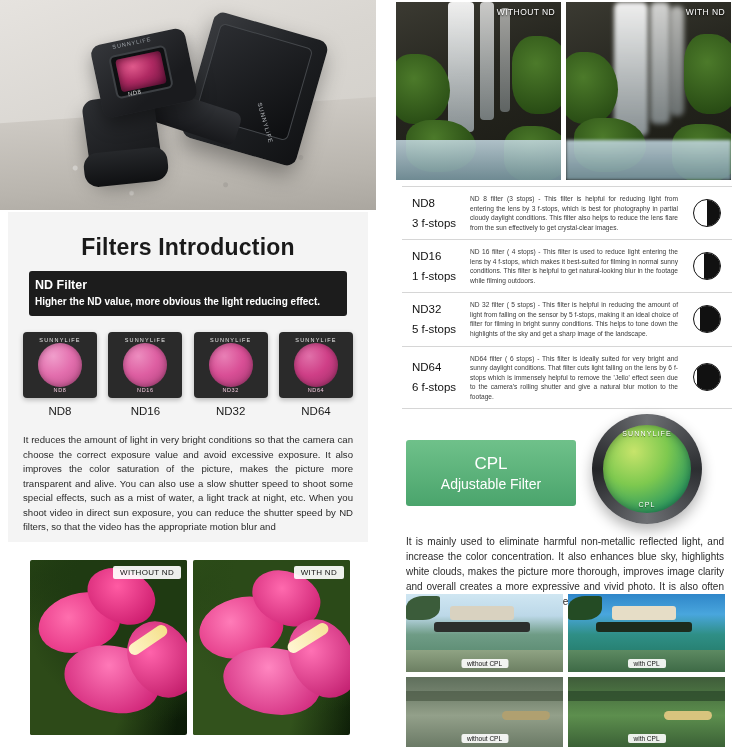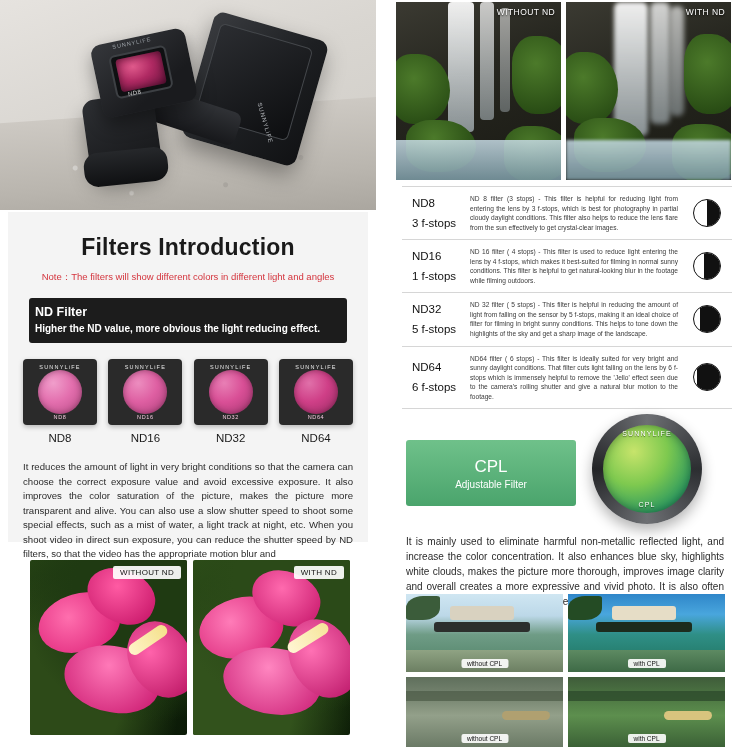--- a/index.html
+++ b/index.html
@@ -332,21 +332,21 @@
     position: absolute;
     left: 406px; top: 440px;
     width: 170px; height: 66px;
     background: linear-gradient(180deg,#6fc18a 0%, #4aa46c 100%);
     border-radius: 3px;
     color: #ffffff;
     display: flex; flex-direction: column;
     align-items: center; justify-content: center;
   }
   .cpl-title { font-size: 17px; }
-  .cpl-sub { font-size: 10px; margin-top: 2px; }
+  .cpl-sub { font-size: 14px; margin-top: 2px; }
 
   .cpl-filter {
     position: absolute;
     left: 592px; top: 414px;
     width: 110px; height: 110px;
   }
   .cpl-outer {
     position: absolute; inset: 0;
     border-radius: 50%;
     background: conic-gradient(#6d6f73, #2c2e31, #6d6f73, #232427, #6d6f73);
@@ -434,21 +434,20 @@
       <div class="grip-base"></div>
       <div class="cam-head"></div>
       <div class="cam-lens-ring"></div>
       <div class="cam-lens"></div>
       <div class="cam-brand">SUNNYLiFE</div>
       <div class="cam-label">ND8</div>
     </div>
 
     <div class="intro-panel">
       <div class="intro-title">Filters Introduction</div>
-      <div class="intro-note">Note：The filters will show different colors in different light and angles</div>
 
       <div class="nd-banner">
         <div class="nd-banner-title">ND Filter</div>
         <div class="nd-banner-sub">Higher the ND value, more obvious the light reducing effect.</div>
       </div>
 
       <div class="filter-row">
         <div class="filter-item">
           <div class="filter-glass">
             <span class="filter-brand">SUNNYLiFE</span>

